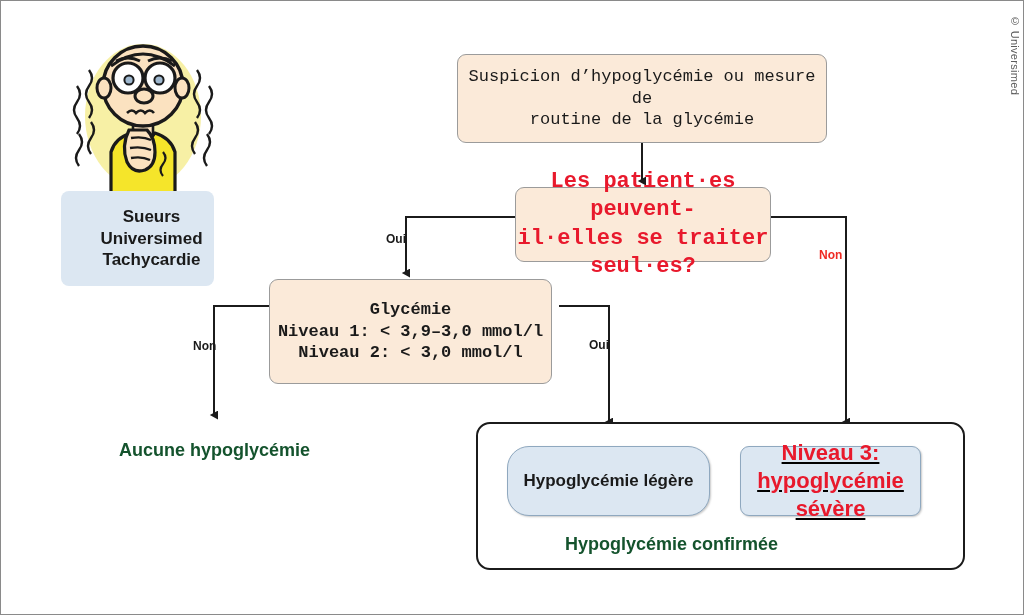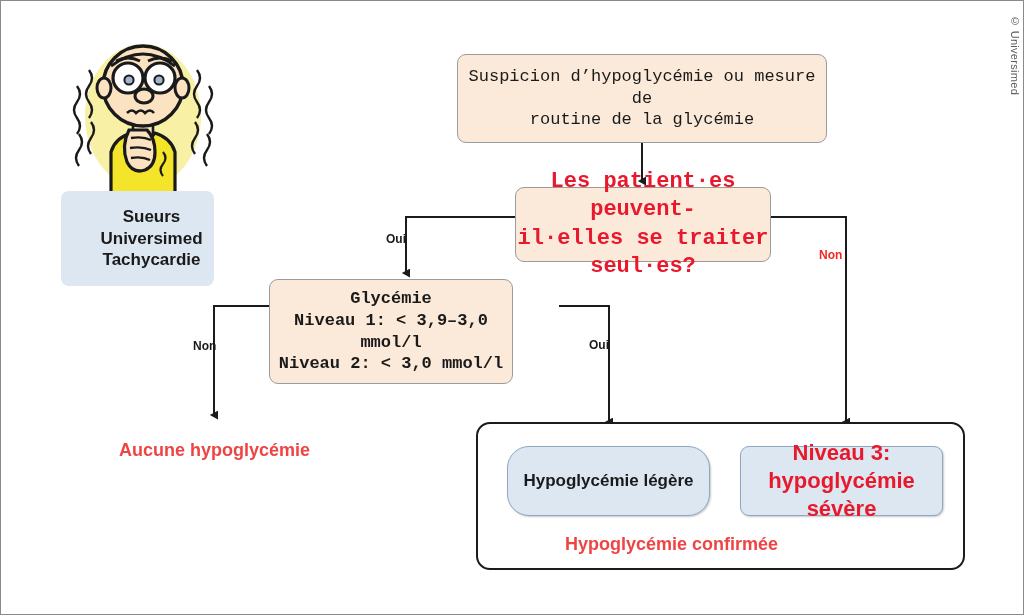--- a/index.html
+++ b/index.html
@@ -64,21 +64,21 @@
     font-weight: 700;
     font-size: 12px;
     color: #1a1a1a;
     white-space: nowrap;
   }
   .edge-label.red { color: #ef2a23; }
   .free-text {
     position: absolute;
     font-weight: 700;
     font-size: 18px;
-    color: #ef4444;
+    color: #14532d;
     white-space: nowrap;
   }
   #copyright {
     position: absolute;
     right: 2px;
     top: 14px;
     font-size: 11px;
     color: #5c5c5c;
     writing-mode: vertical-rl;
     letter-spacing: 0.3px;
@@ -181,36 +181,36 @@
   <div class="node peach" style="left:456px; top:53px; width:370px; height:89px;">
     <div class="t-reg">Suspicion d’hypoglycémie ou mesure de</div>
     <div class="t-reg">routine de la glycémie</div>
   </div>
 
   <div class="node peach" style="left:514px; top:186px; width:256px; height:75px;">
     <div class="t-red">Les patient·es peuvent-</div>
     <div class="t-red">il·elles se traiter seul·es?</div>
   </div>
 
-  <div class="node peach" style="left:268px; top:278px; width:244px; height:105px;">
+  <div class="node peach" style="left:268px; top:278px; width:283px; height:105px;">
     <div class="t-bold">Glycémie</div>
     <div class="t-bold">Niveau 1: &lt; 3,9–3,0 mmol/l</div>
     <div class="t-bold">Niveau 2: &lt; 3,0 mmol/l</div>
   </div>
 
   <div class="free-text" style="left:118px; top:439px;">Aucune hypoglycémie</div>
 
   <div class="node plain-frame" style="left:475px; top:421px; width:489px; height:148px; justify-content:flex-start;">
   </div>
 
   <div class="node blue" style="left:506px; top:445px; width:203px; height:70px;border-radius:22px;">
     <div class="t-bold">Hypoglycémie légère</div>
   </div>
 
-  <div class="node blue" style="left:739px; top:445px; width:203px; height:70px;">
+  <div class="node blue" style="left:739px; top:445px; width:181px; height:70px;text-decoration:underline;">
     <div class="t-red">Niveau 3:</div>
     <div class="t-red">hypoglycémie sévère</div>
   </div>
 
   <div class="free-text" style="left:564px; top:533px;">Hypoglycémie confirmée</div>
 
   <div class="edge-label" style="left:385px; top:231px;">Oui</div>
   <div class="edge-label red" style="left:818px; top:247px;">Non</div>
   <div class="edge-label" style="left:192px; top:338px;">Non</div>
   <div class="edge-label" style="left:588px; top:337px;">Oui</div>

